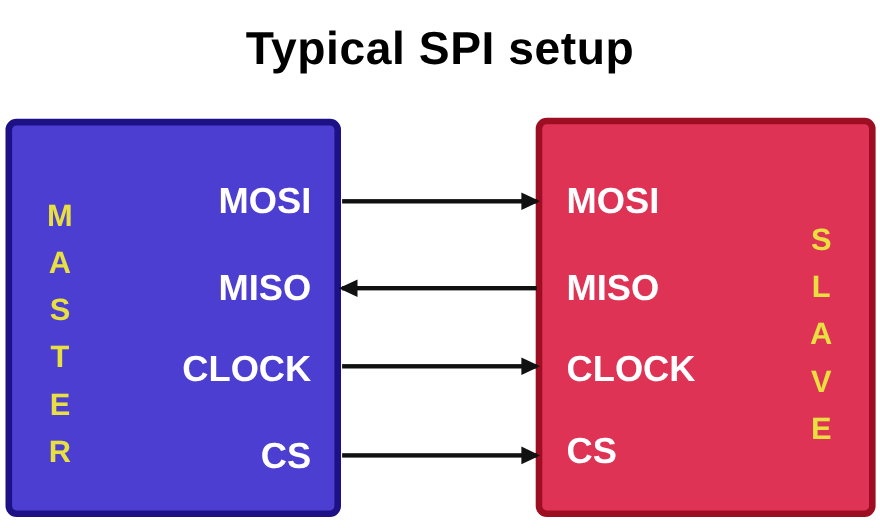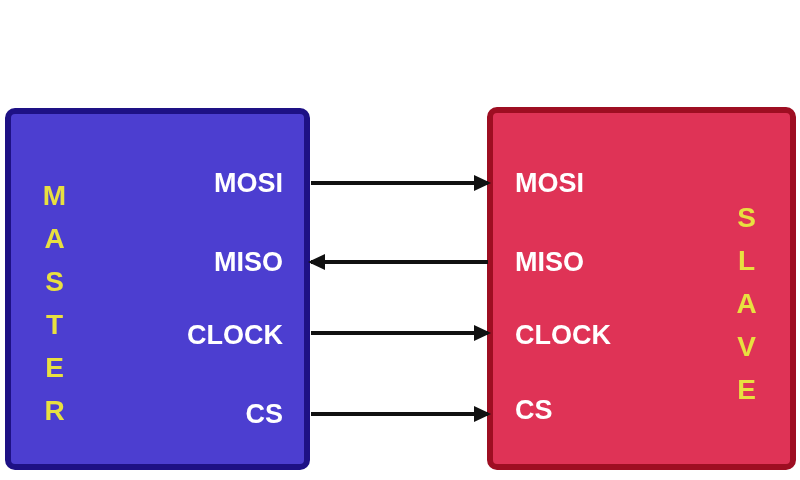--- a/index.html
+++ b/index.html
@@ -48,21 +48,21 @@
     color: #e8e040;
     letter-spacing: 12px;
     line-height: 1;
   }
   .vlabel.master-name { left: 40px;  top: 180px; height: 260px; }
   .vlabel.slave-name  { left: 732px; top: 202px; height: 220px; }
   .pin {
     position: absolute;
     height: 30px;
     line-height: 30px;
-    font-size: 27px;
+    font-size: 33px;
     font-weight: bold;
     color: #ffffff;
     white-space: nowrap;
   }
   .pin.m { right: 517px; text-align: right; }
   .pin.s { left: 515px;  text-align: left; }
   .pin.m-mosi  { top: 168px; }
   .pin.m-miso  { top: 247px; }
   .pin.m-clock { top: 320px; }
   .pin.m-cs    { top: 399px; }
@@ -98,20 +98,21 @@
   .arrow.a-mosi  { top: 181px; }
   .arrow.a-miso  { top: 260px; }
   .arrow.a-clock { top: 331px; }
   .arrow.a-cs    { top: 412px; }
 </style>
 </head>
 <body>
 
 <div class="stage">
 
+  <h1 class="title">Typical SPI setup</h1>
 
   <div class="block master"></div>
   <div class="block slave"></div>
 
   <div class="vlabel master-name">MASTER</div>
   <div class="vlabel slave-name">SLAVE</div>
 
   <div class="pin m m-mosi">MOSI</div>
   <div class="pin m m-miso">MISO</div>
   <div class="pin m m-clock">CLOCK</div>

